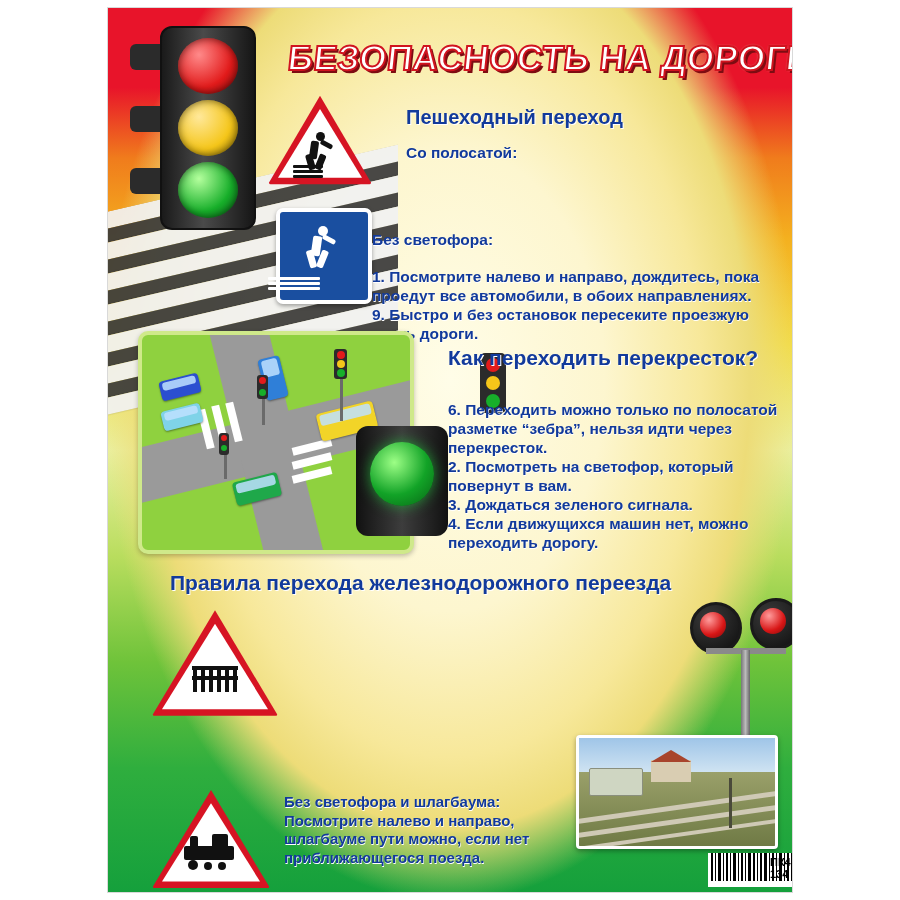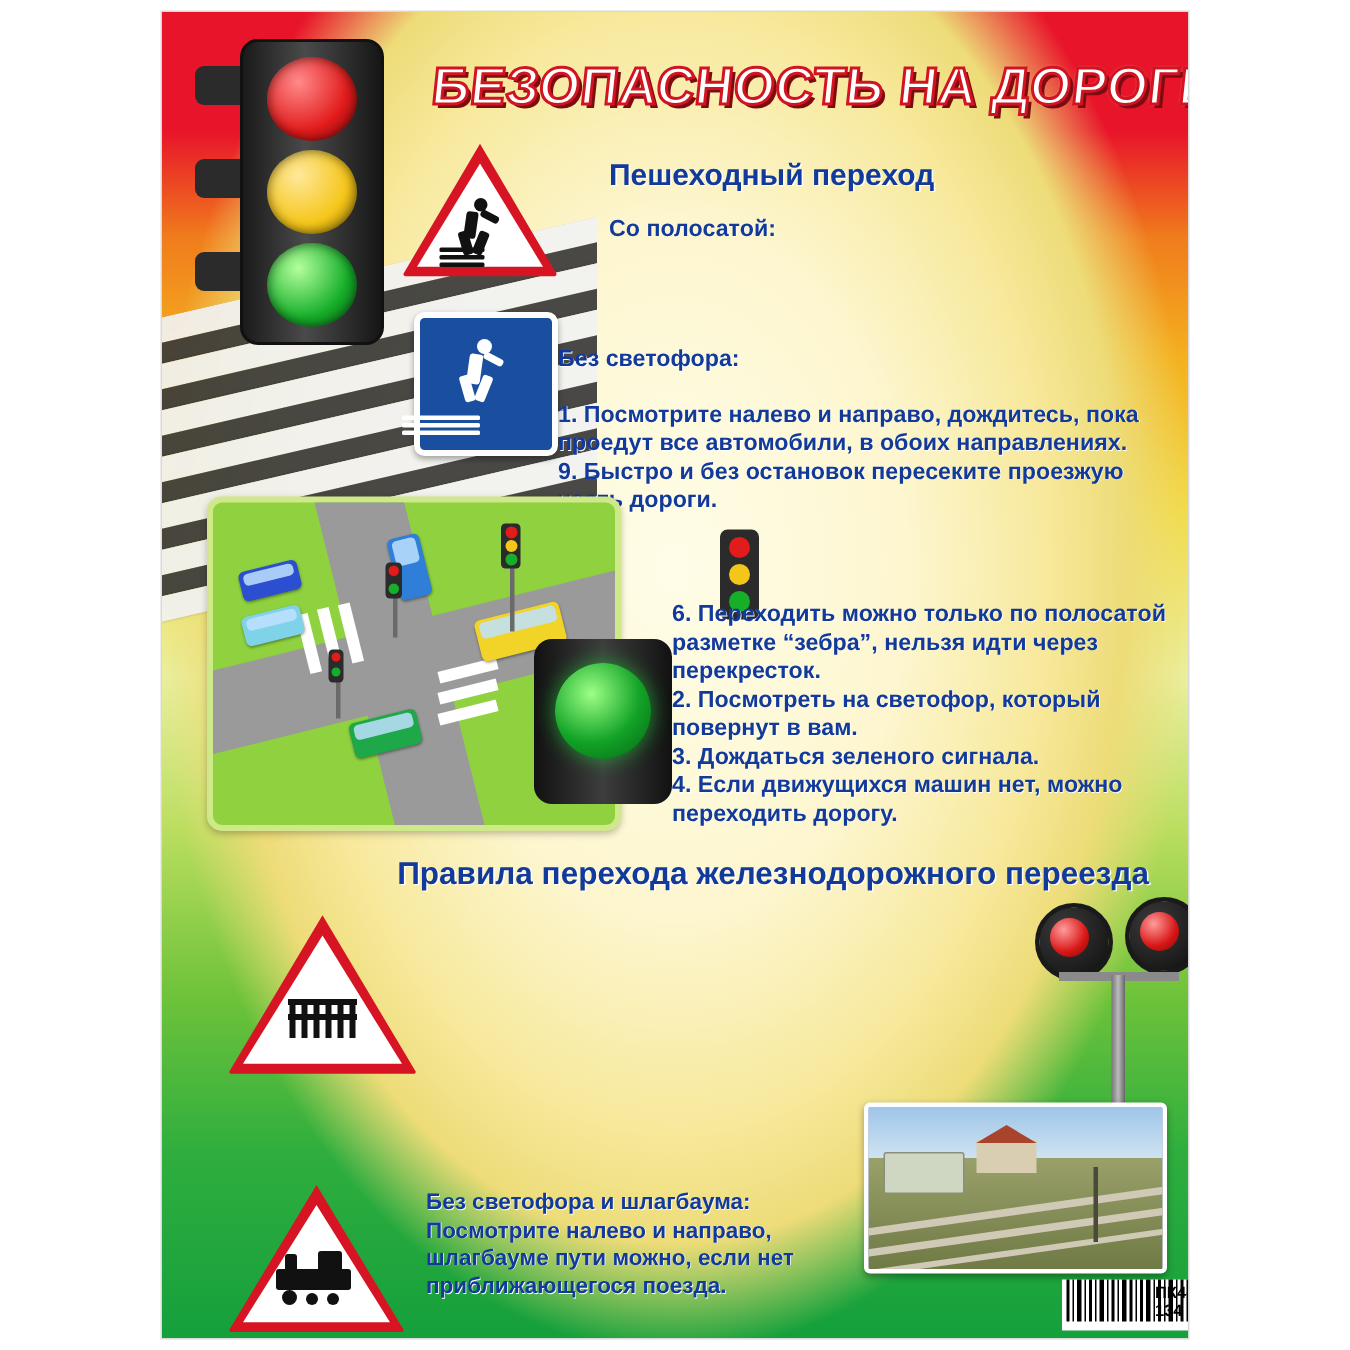--- a/index.html
+++ b/index.html
@@ -207,28 +207,31 @@
     <div class="tl-green">
       <div class="b"></div>
         <div class="g"></div>
     </div>
     <div class="tl-s" style="left:372px;top:345px;width:26px;height:60px;border-radius:5px;">
       <i style="left:6px;top:5px;width:14px;height:14px;background:#e21b1b;"></i>
       <i style="left:6px;top:23px;width:14px;height:14px;background:#f5c61a;"></i>
       <i style="left:6px;top:41px;width:14px;height:14px;background:#17af2a;"></i>
     </div>
 
+    <div style="position:absolute;left:340px;top:338px;width:330px;">
+      <div class="h-blue2">Как переходить перекресток?</div>
+    </div>
     <div style="position:absolute;left:340px;top:374px;width:330px;white-space:pre-line;">
       <div class="p-blue">6. Переходить можно только по полосатой разметке “зебра”, нельзя идти через перекресток.
 2. Посмотреть на светофор, который повернут в вам.
 3. Дождаться зеленого сигнала.
 4. Если движущихся машин нет, можно переходить дорогу.</div>
     </div>
 
-    <div style="position:absolute;left:48px;top:563px;width:610px;text-align:right;">
+    <div style="position:absolute;left:62px;top:563px;width:610px;text-align:left;">
       <div class="h-blue2">Правила перехода железнодорожного переезда</div>
     </div>
 
     <div class="sign-tri" style="left:44px;top:600px;width:126px;height:110px;">
       <div class="tri"></div>
         <div class="tri-in"></div>
       <div style="position:absolute;left:40px;top:58px;width:46px;height:26px;">
         <div style="position:absolute;left:0;top:0;width:46px;height:4px;background:#111;"></div>
         <div style="position:absolute;left:0;top:10px;width:46px;height:4px;background:#111;"></div>
         <div style="position:absolute;left:1px;top:0;width:4px;height:26px;background:#111;"></div>

